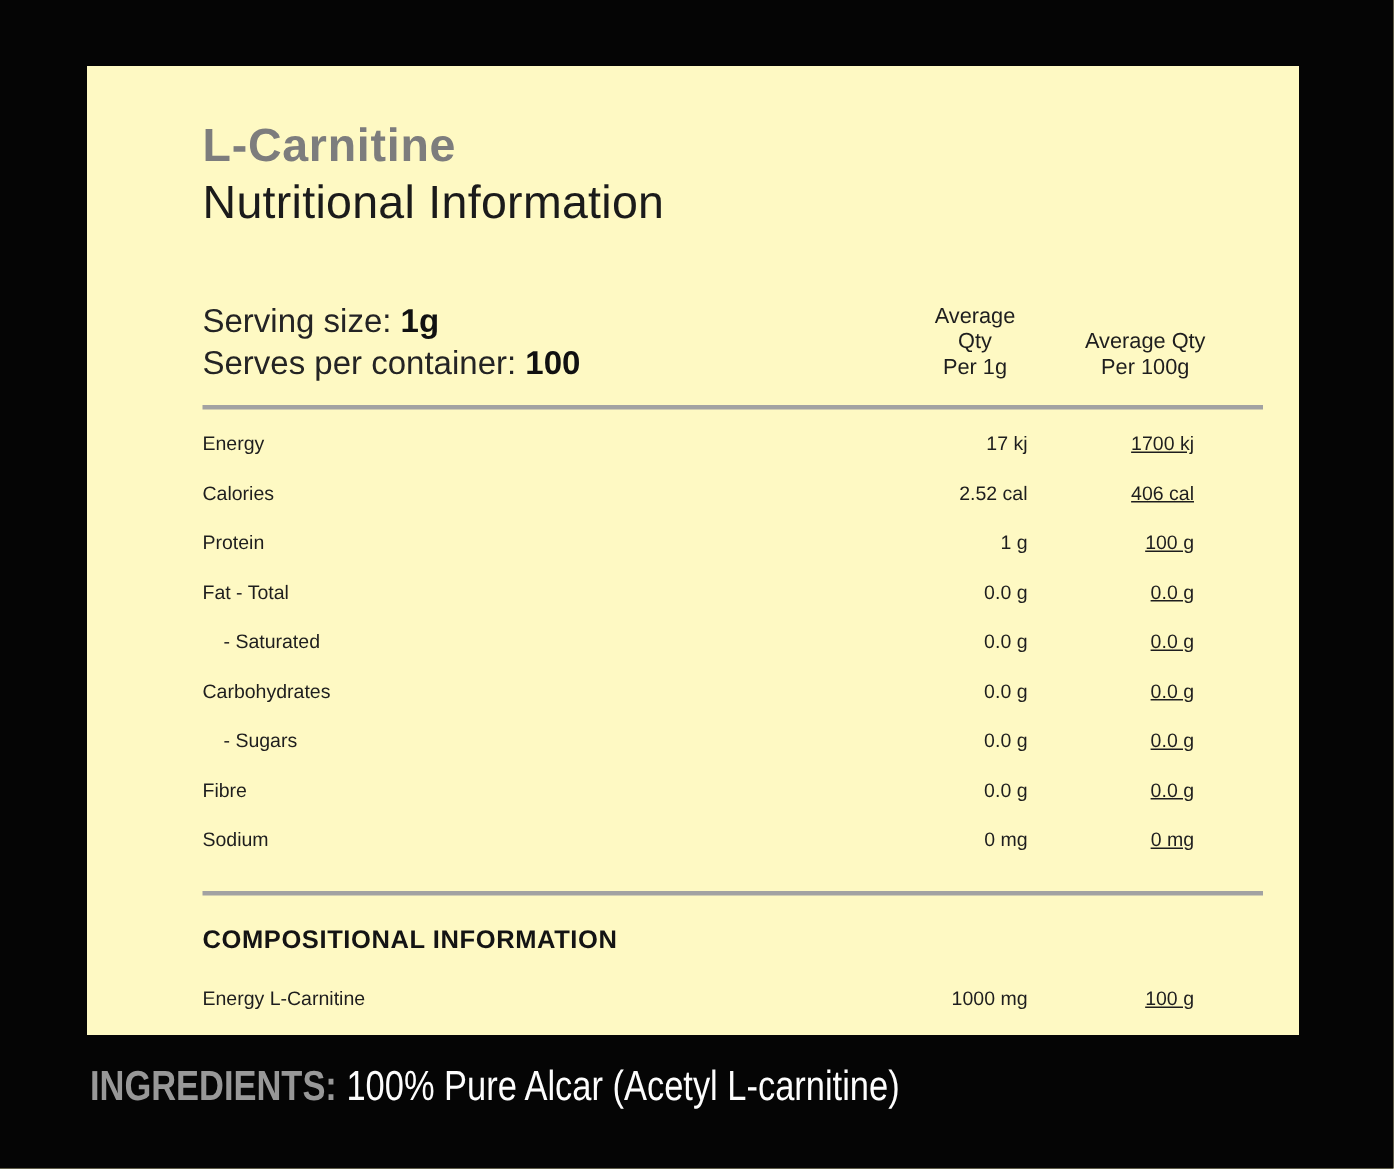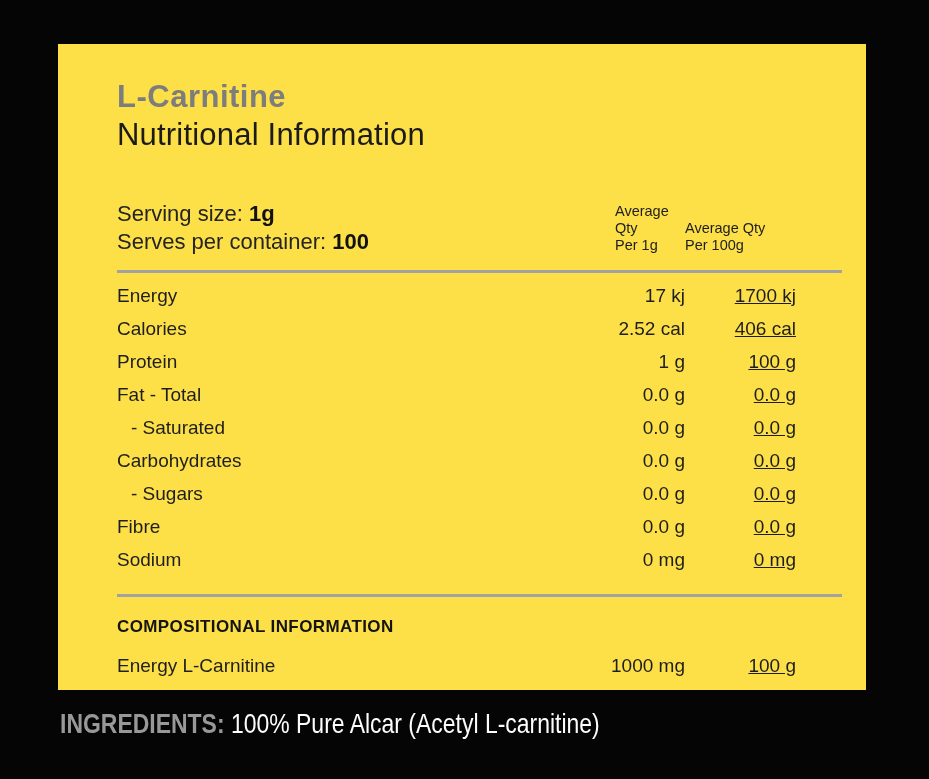--- a/index.html
+++ b/index.html
@@ -13,23 +13,23 @@
     position: relative;
     width: 929px; height: 779px;
     background: var(--bg, #050505);
   }
 
   
   .panel {
     position: absolute;
     left: 58px; top: 44px;
     width: 808px; height: 646px;
-    background: #fde047;
+    background: #fef9c3;
     box-sizing: border-box;
-    padding: 34px 24px 0 59px;
+    padding: 34px 24px 0 77px;
     overflow: hidden;
   }
 
   .title-gray {
     font-size: 31px; font-weight: bold;
     color: var(--title-gray, #7d7d7d);
     line-height: 38px; letter-spacing: 0.5px;
   }
   .title-black {
     font-size: 31px; font-weight: normal;
@@ -43,40 +43,40 @@
     grid-template-columns: 1fr 130px 157px;
     color: var(--ink, #1b1b1b);
   }
 
   .serving-header-row { margin-top: 26px; align-items: end; }
   .serving-block { font-size: 22px; line-height: 28px; color: #242424; }
   .serving-block b { color: #111; }
 
   .col-head {
     font-size: 14.5px; line-height: 17px;
-    text-align: left; color: #1e1e1e;
+    text-align: center; color: #1e1e1e;
     padding-bottom: 2px;
     margin-top: 23px;
   }
   .col-head.first { padding-left: 60px; }
 
   .divider {
     height: 3px;
     background: var(--divider, #a2a2a2);
     margin-top: 14px;
     border: none;
   }
   .divider.second { margin-top: 18px; }
 
   .rows { margin-top: 6px; }
   .nrow { display: contents; }
   .cell {
     height: 33px;
     display: flex; align-items: center;
-    font-size: 19px; color: #1e1e1e;
+    font-size: 13px; color: #1e1e1e;
   }
   .cell.label { justify-content: flex-start; }
   .cell.label.indent { padding-left: 14px; }
   .cell.qty1 { justify-content: flex-end; }
   .cell.qty2 { justify-content: flex-end; padding-right: 46px; text-decoration: underline; }
 
   .section-title {
     margin-top: 20px;
     font-size: 17px; font-weight: bold;
     letter-spacing: 0.4px;

